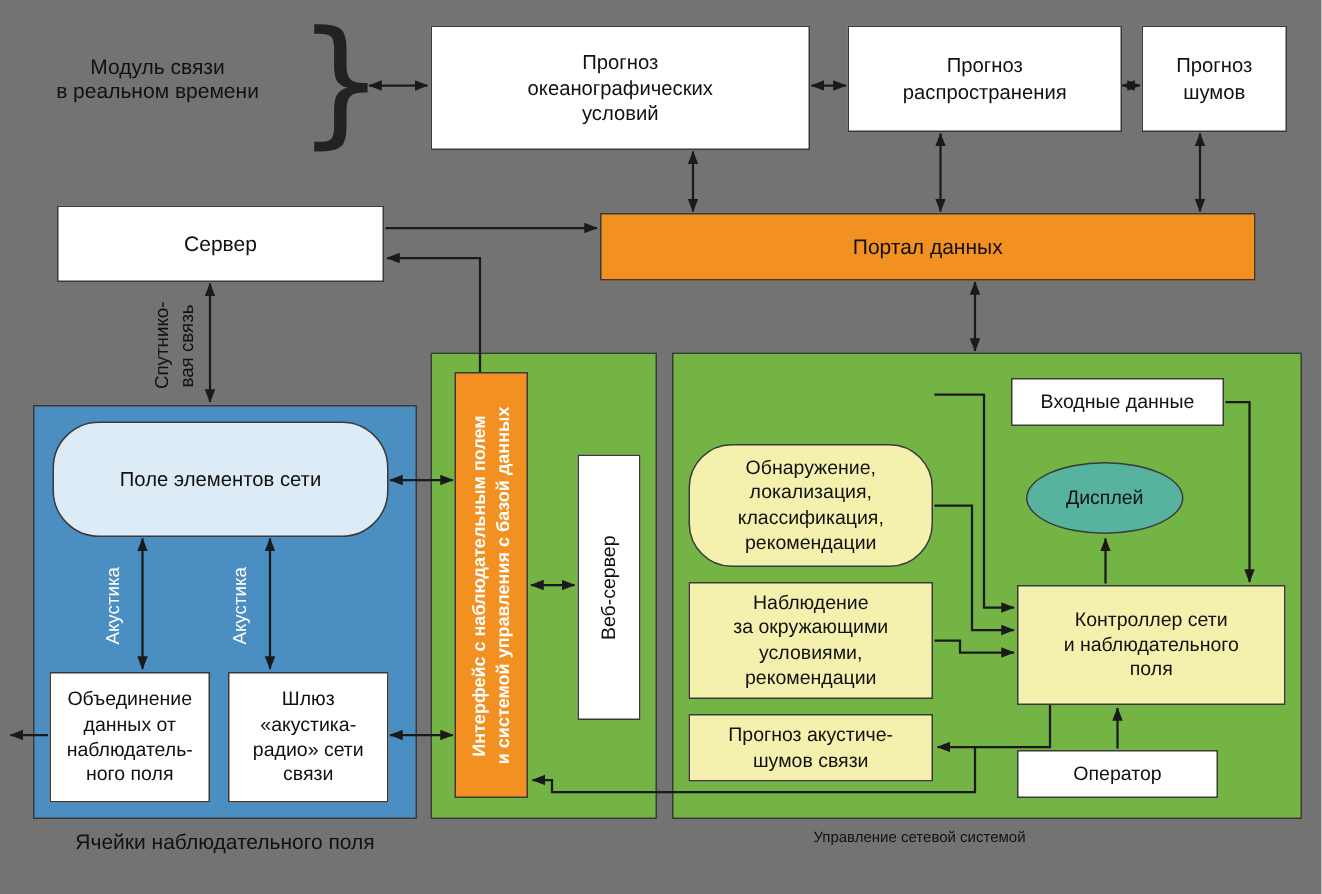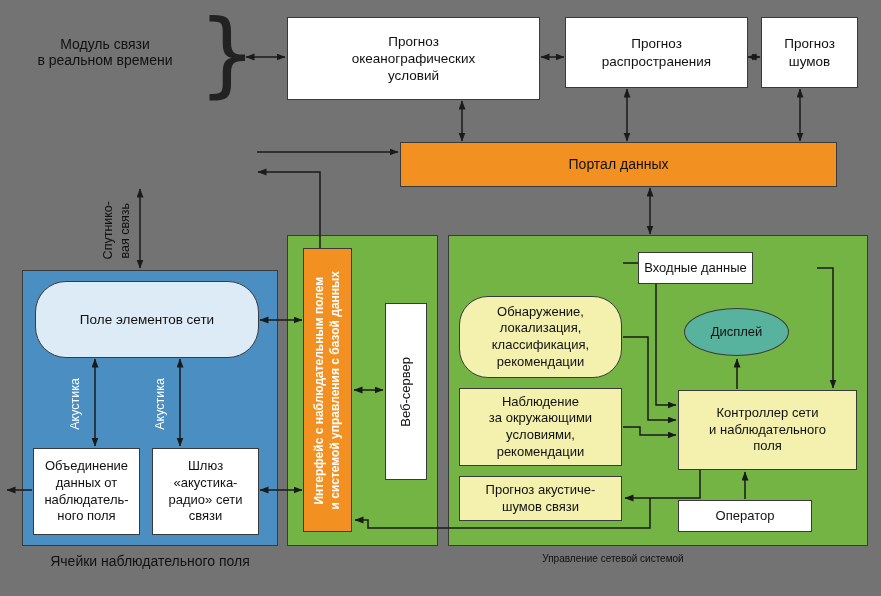--- a/index.html
+++ b/index.html
@@ -75,20 +75,21 @@
   <div class="label brace" style="left:198px; top:16px; width:44px; height:78px;">}</div>
 
   <div class="box" style="left:287px; top:17px; width:253px; height:83px; font-size:13.5px;">Прогноз
 океанографических
 условий</div>
   <div class="box" style="left:565px; top:17px; width:183px; height:71px; font-size:13.5px;">Прогноз
 распространения</div>
   <div class="box" style="left:761px; top:17px; width:97px; height:71px; font-size:13.5px;">Прогноз
 шумов</div>
 
+  <div class="box" style="left:38px; top:137px; width:218px; height:51px; font-size:14px;">Сервер</div>
   <div class="box orange" style="left:400px; top:142px; width:437px; height:45px; font-size:14px;">Портал данных</div>
 
   <div class="label" style="left:98px; top:190px; width:38px; height:80px; display:flex; align-items:center; justify-content:center;">
     <span class="vtext" style="font-size:12.5px;">Спутнико-
 вая связь</span>
   </div>
 
   <div class="box lightblue" style="left:35px; top:281px; width:224px; height:77px; font-size:13.5px;">Поле элементов сети</div>
 
   <div class="label" style="left:58px; top:362px; width:34px; height:84px; display:flex; align-items:center; justify-content:center; z-index:6;">
@@ -110,21 +111,21 @@
   <div class="label" style="left:22px; top:553px; width:256px; font-size:14px;">Ячейки наблюдательного поля</div>
 
   <div class="box orange" style="left:303px; top:248px; width:49px; height:284px;">
     <span class="vtext white" style="font-size:12px; font-weight:bold;">Интерфейс с наблюдательным полем
 и системой управления с базой данных</span>
   </div>
   <div class="box" style="left:385px; top:303px; width:42px; height:177px;">
     <span class="vtext" style="font-size:13px;">Веб-сервер</span>
   </div>
 
-  <div class="box" style="left:638px; top:252px; width:115px; height:32px;">Входные данные</div>
+  <div class="box" style="left:674px; top:252px; width:142px; height:32px;">Входные данные</div>
   <div class="box yellow" style="left:459px; top:296px; width:163px; height:82px;border-radius:29px;">Обнаружение,
 локализация,
 классификация,
 рекомендации</div>
   <div class="box teal" style="left:684px; top:308px; width:105px; height:48px;">Дисплей</div>
   <div class="box yellow" style="left:459px; top:388px; width:163px; height:78px;">Наблюдение
 за окружающими
 условиями,
 рекомендации</div>
   <div class="box yellow" style="left:678px; top:390px; width:179px; height:80px;">Контроллер сети

